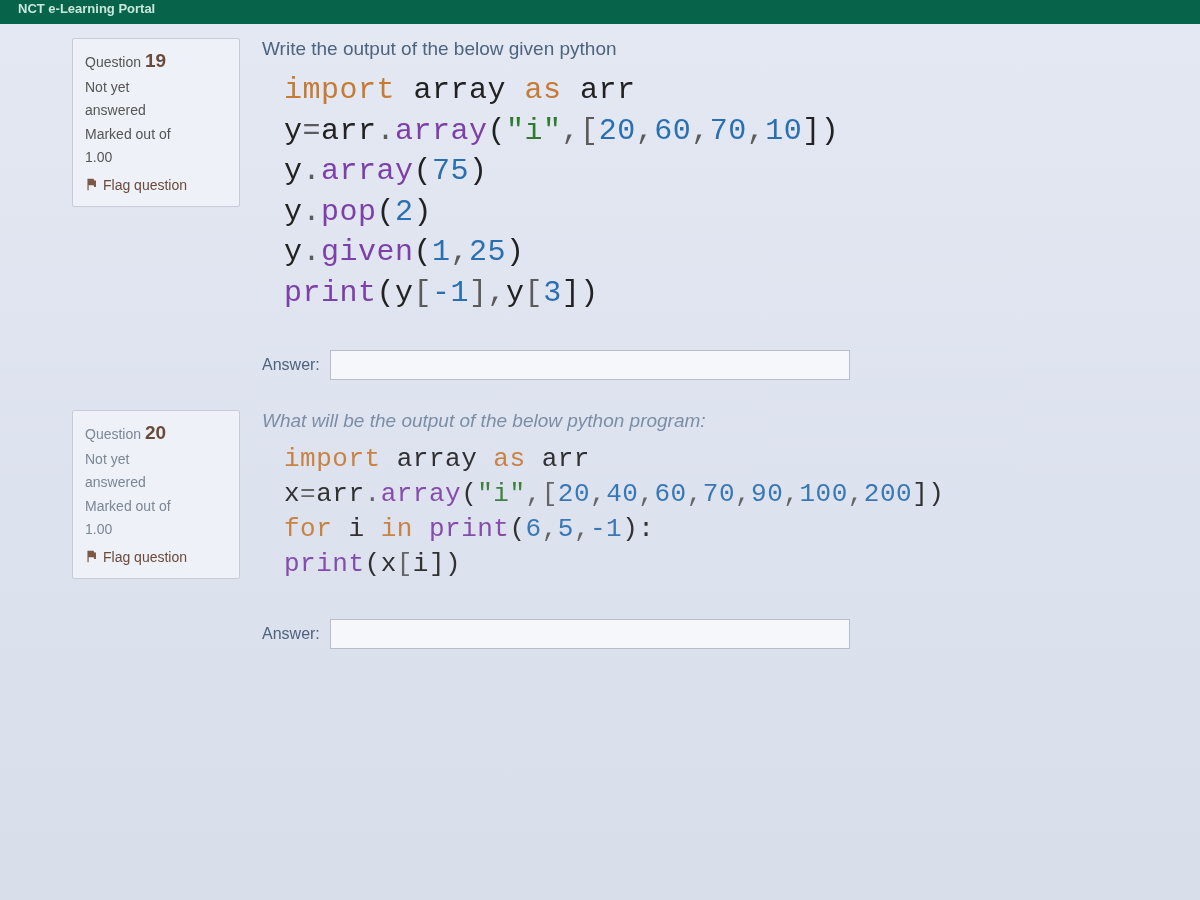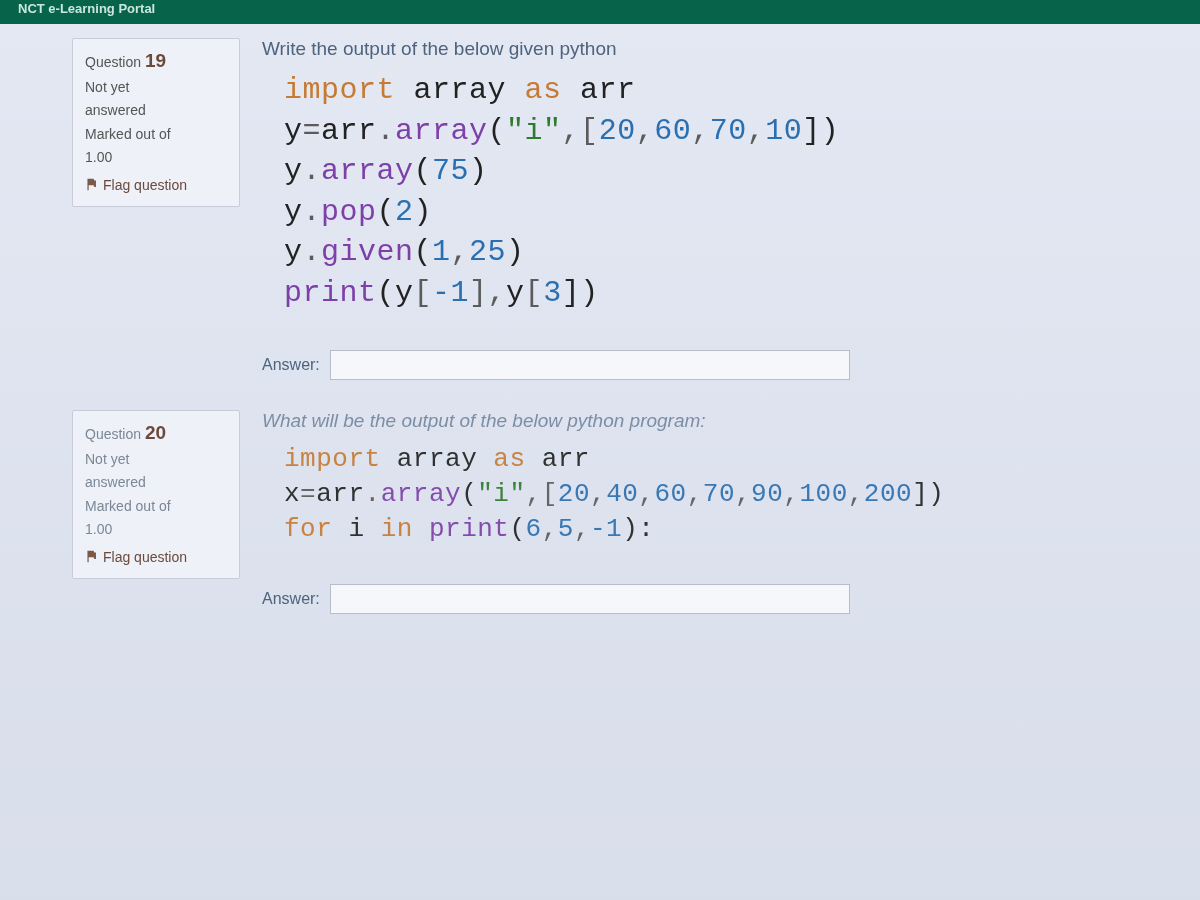--- a/index.html
+++ b/index.html
@@ -156,20 +156,21 @@
           </svg>
         <span>Flag question</span>
       </div>
     </div>
     <div class="qtext">
       <div class="prompt">What will be the output of the below python program:</div>
       <div class="code">
           <div><span class="kw">import</span><span class="nm"> array </span><span class="kw">as</span><span class="nm"> arr</span></div>
           <div><span class="nm">x</span><span class="op">=</span><span class="nm">arr</span><span class="op">.</span><span class="fn">array</span><span class="paren">(</span><span class="str">"i"</span><span class="op">,[</span><span class="num">20</span><span class="op">,</span><span class="num">40</span><span class="op">,</span><span class="num">60</span><span class="op">,</span><span class="num">70</span><span class="op">,</span><span class="num">90</span><span class="op">,</span><span class="num">100</span><span class="op">,</span><span class="num">200</span><span class="paren">])</span></div>
           <div><span class="kw">for</span><span class="nm"> i </span><span class="kw">in</span><span class="nm"> </span><span class="fn">print</span><span class="paren">(</span><span class="num">6</span><span class="op">,</span><span class="num">5</span><span class="op">,</span><span class="num">-1</span><span class="paren">):</span></div>
+          <div><span class="nm">    </span><span class="fn">print</span><span class="paren">(</span><span class="nm">x</span><span class="op">[</span><span class="nm">i</span><span class="paren">])</span></div>
         </div>
       <div class="answer-row">
         <span>Answer:</span>
         <input type="text" value="" style="">
       </div>
     </div>
   </div>
 
 </div>
 

